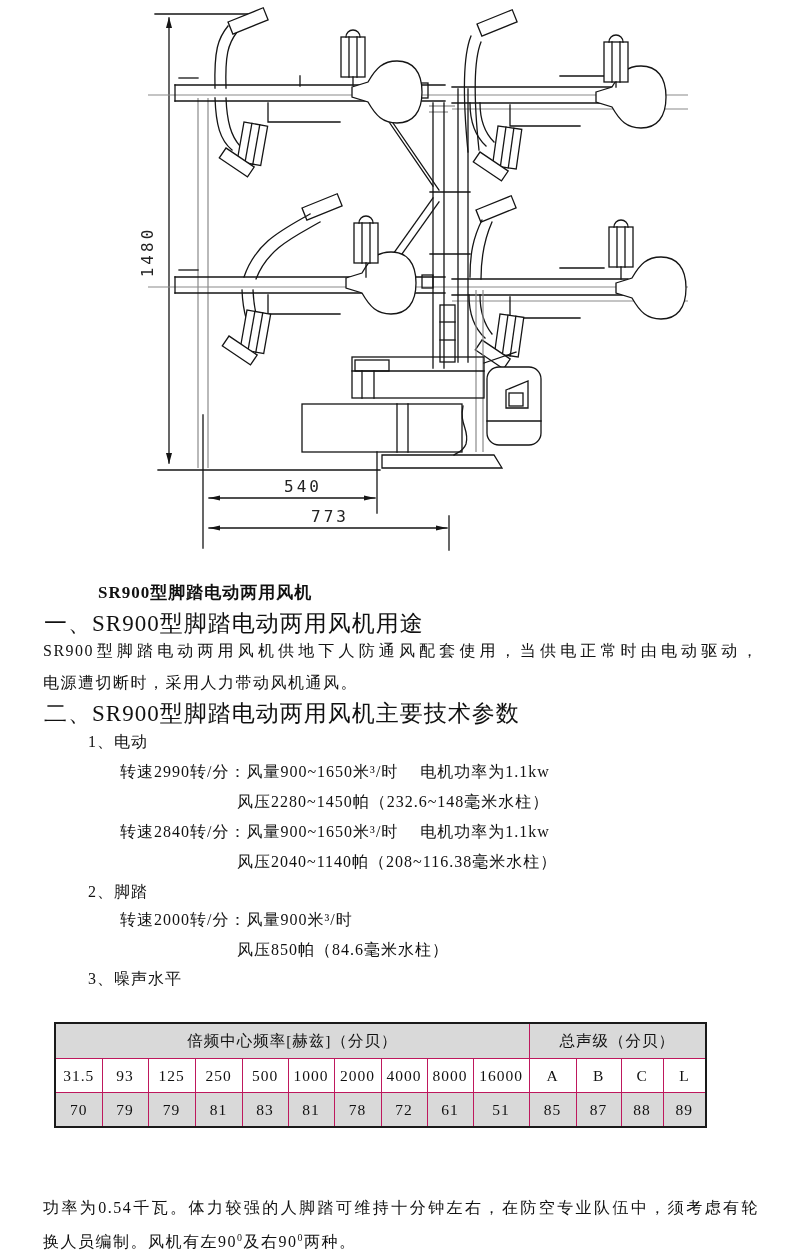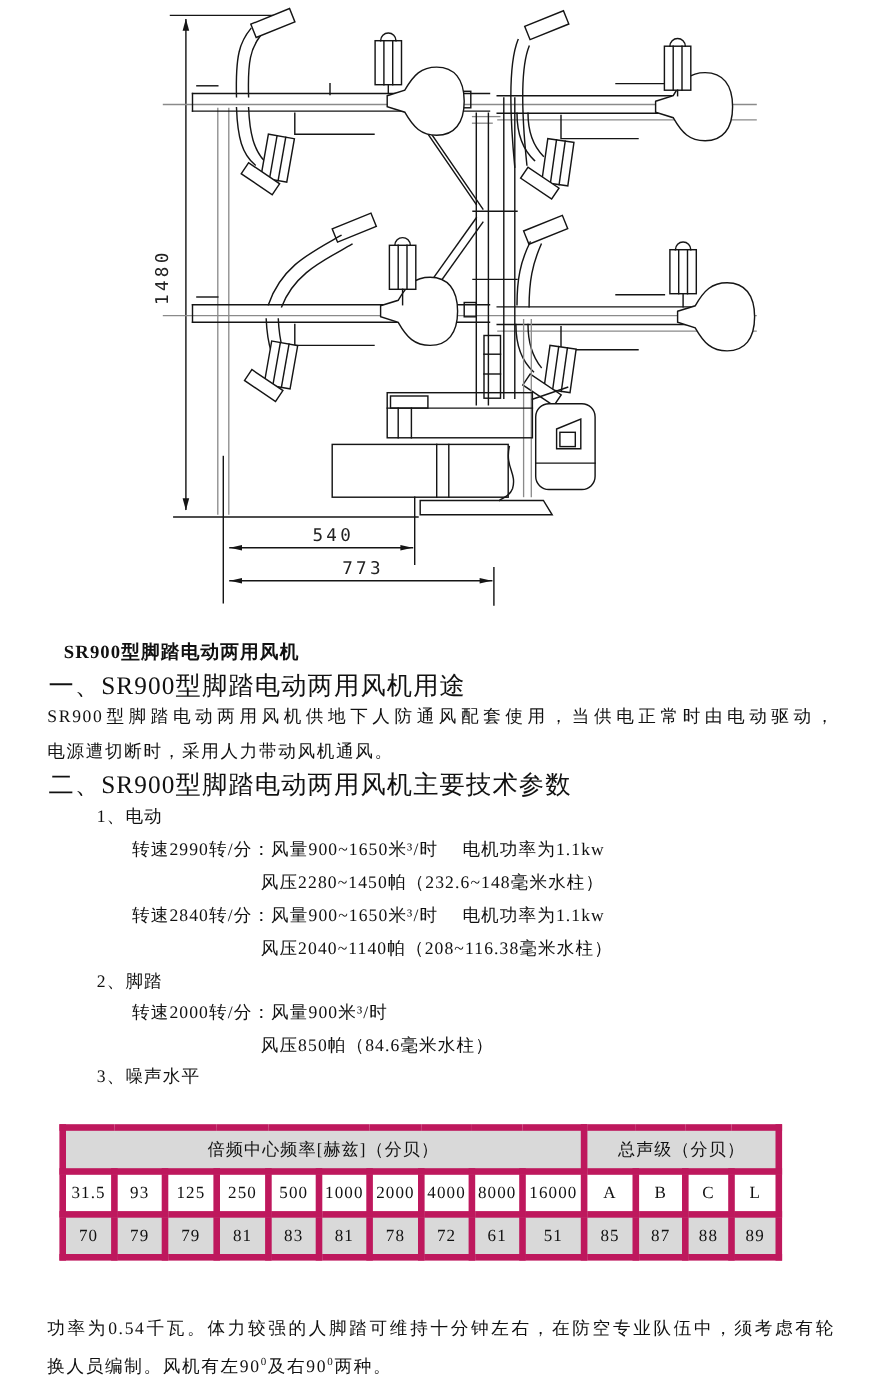--- a/index.html
+++ b/index.html
@@ -5,27 +5,27 @@
   html,body{margin:0;padding:0;background:#fff;}
   .page{position:relative;width:800px;height:1254px;background:#ffffff;overflow:hidden;
         font-family:"Liberation Serif","DejaVu Serif",serif;color:#111;}
   .abs{position:absolute;}
   svg{display:block;}
   .ln{stroke:#151515;stroke-width:1.3;fill:none;stroke-linecap:square;}
   .lng{stroke:#8a8a8a;stroke-width:1.2;fill:none;}
   .fillw{fill:#ffffff;stroke:#151515;stroke-width:1.3;}
   .arw{fill:#151515;stroke:none;}
   .dimtxt{font-family:"DejaVu Sans Mono","Liberation Mono",monospace;font-size:16px;fill:#222;letter-spacing:3px;}
-  .doc-title{font-size:17px;font-weight:bold;letter-spacing:1px;}
+  .doc-title{font-size:17px;font-weight:bold;letter-spacing:1px;margin-left:40px;}
   .doc-h{font-size:23px;font-weight:normal;letter-spacing:1px;}
   .bodytxt{font-size:16px;letter-spacing:1.5px;}
   .just{text-align:justify;text-align-last:justify;}
   .spec{font-size:16px;letter-spacing:1px;}
   table.noise{border-collapse:collapse;table-layout:fixed;width:651px;font-size:15.5px;}
-  table.noise td{border:6px solid #be185d;text-align:center;vertical-align:middle;padding:0;
+  table.noise td{border:1px solid #be185d;text-align:center;vertical-align:middle;padding:0;
                  height:33px;letter-spacing:1px;}
   table.noise{border:2px solid #1a1a1a;}
   table.noise tr.hdr td{height:34px;}
   .shade{background:#d9d9d9;}
   sup{font-size:10px;line-height:0;vertical-align:super;}
 </style>
 </head>
 <body>
 
 <div class="page">

